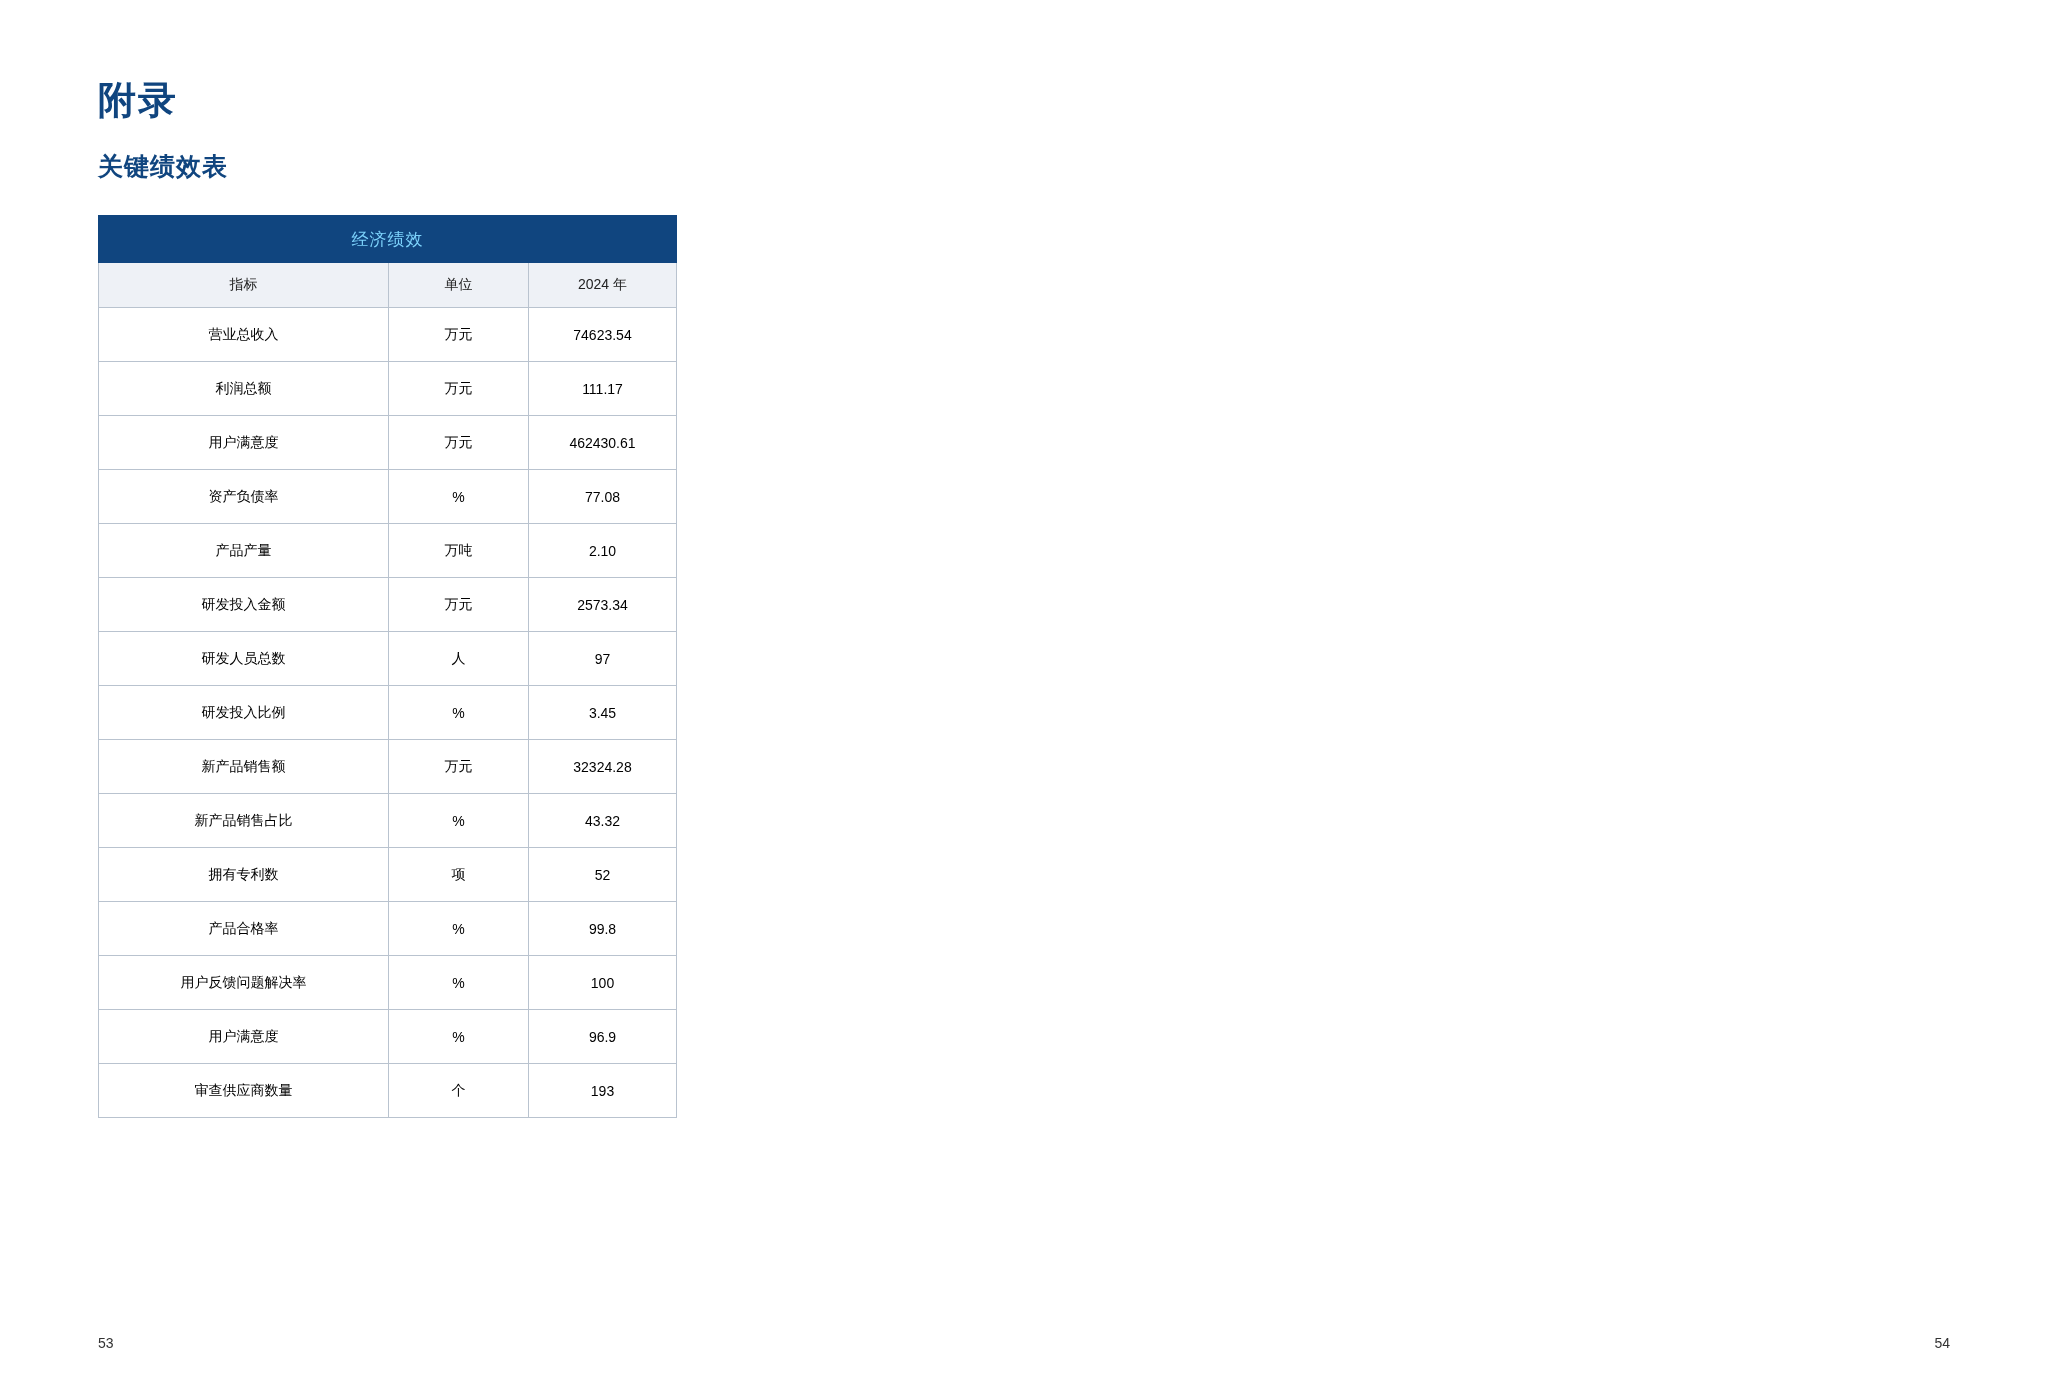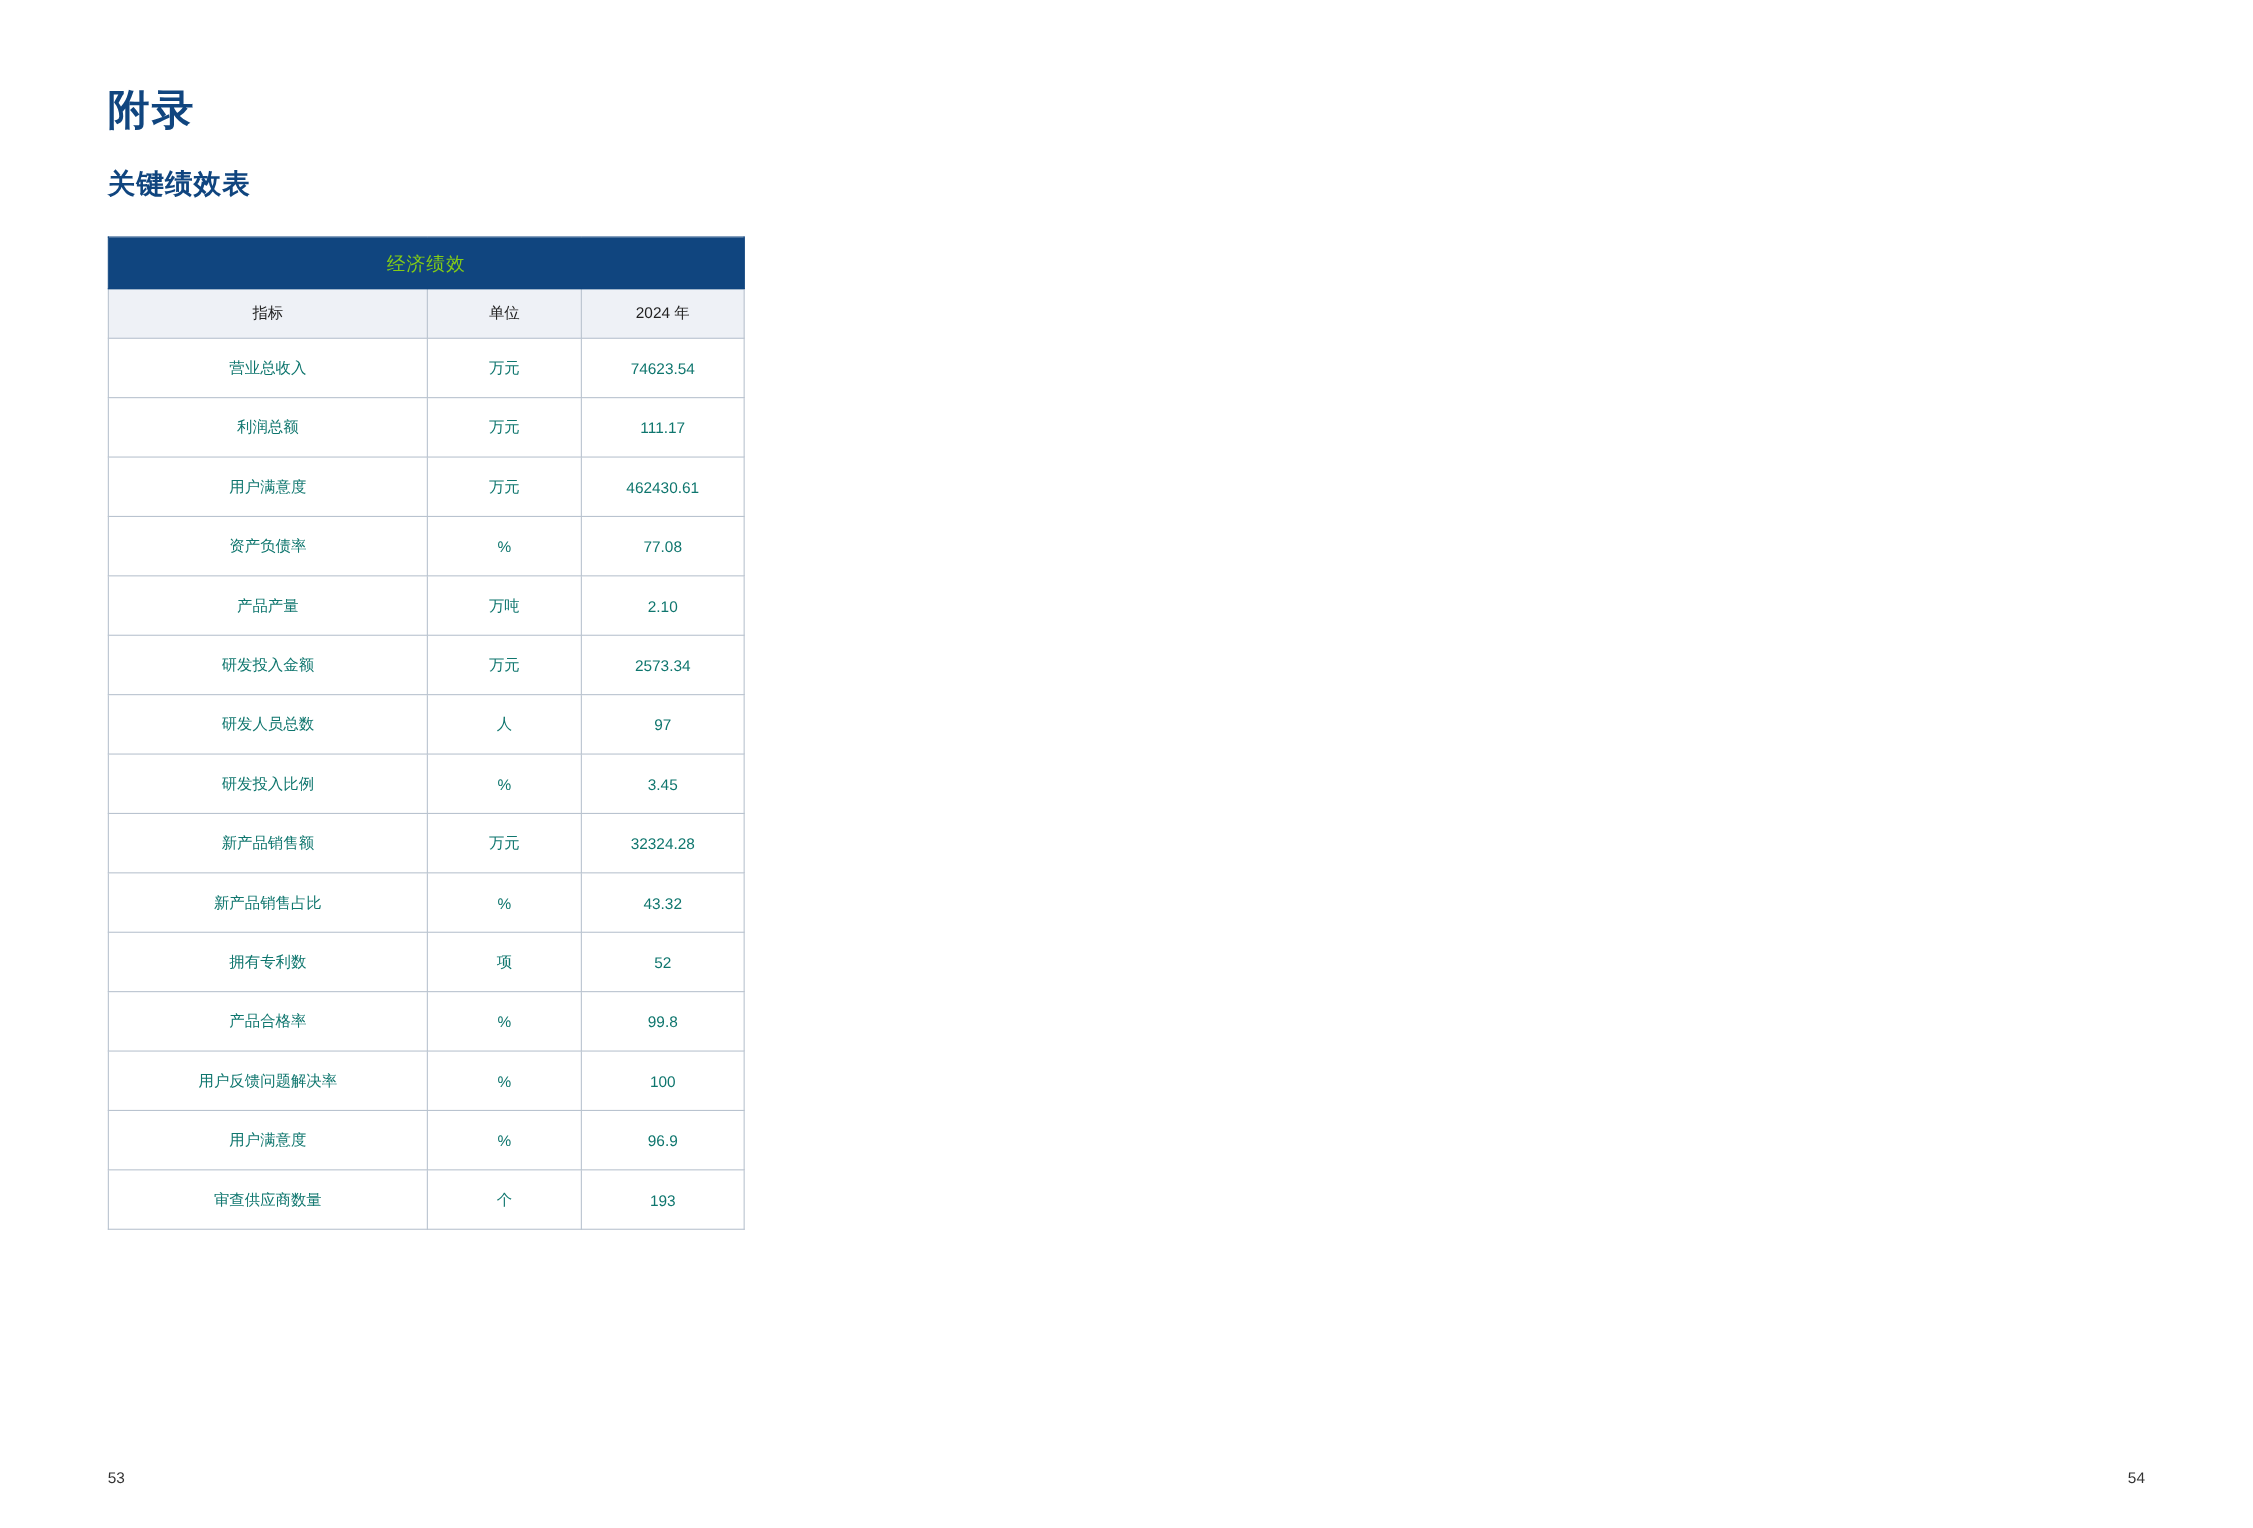--- a/index.html
+++ b/index.html
@@ -57,33 +57,33 @@
     table-layout: fixed;
   }
   table.perf td, table.perf th {
     border: 1px solid #b9c3cf;
     text-align: center;
     vertical-align: middle;
     font-weight: normal;
   }
   .tbl-header-cell {
     background: #10457f;
-    color: #84cc16;
+    color: #7dd3fc;
     border: 1px solid #10457f !important;
     font-size: 17px;
     letter-spacing: 1px;
   }
   .col-header {
     background: #eef1f6;
     font-size: 14px;
     color: #222;
   }
   .cell {
     font-size: 14px;
-    color: #0f766e;
+    color: #000000;
   }
 
   
   .econ-wrap {
     position: absolute;
     left: 98px;
     top: 215px;
     width: 578px;
   }
   .econ-wrap table { width: 578px; }

